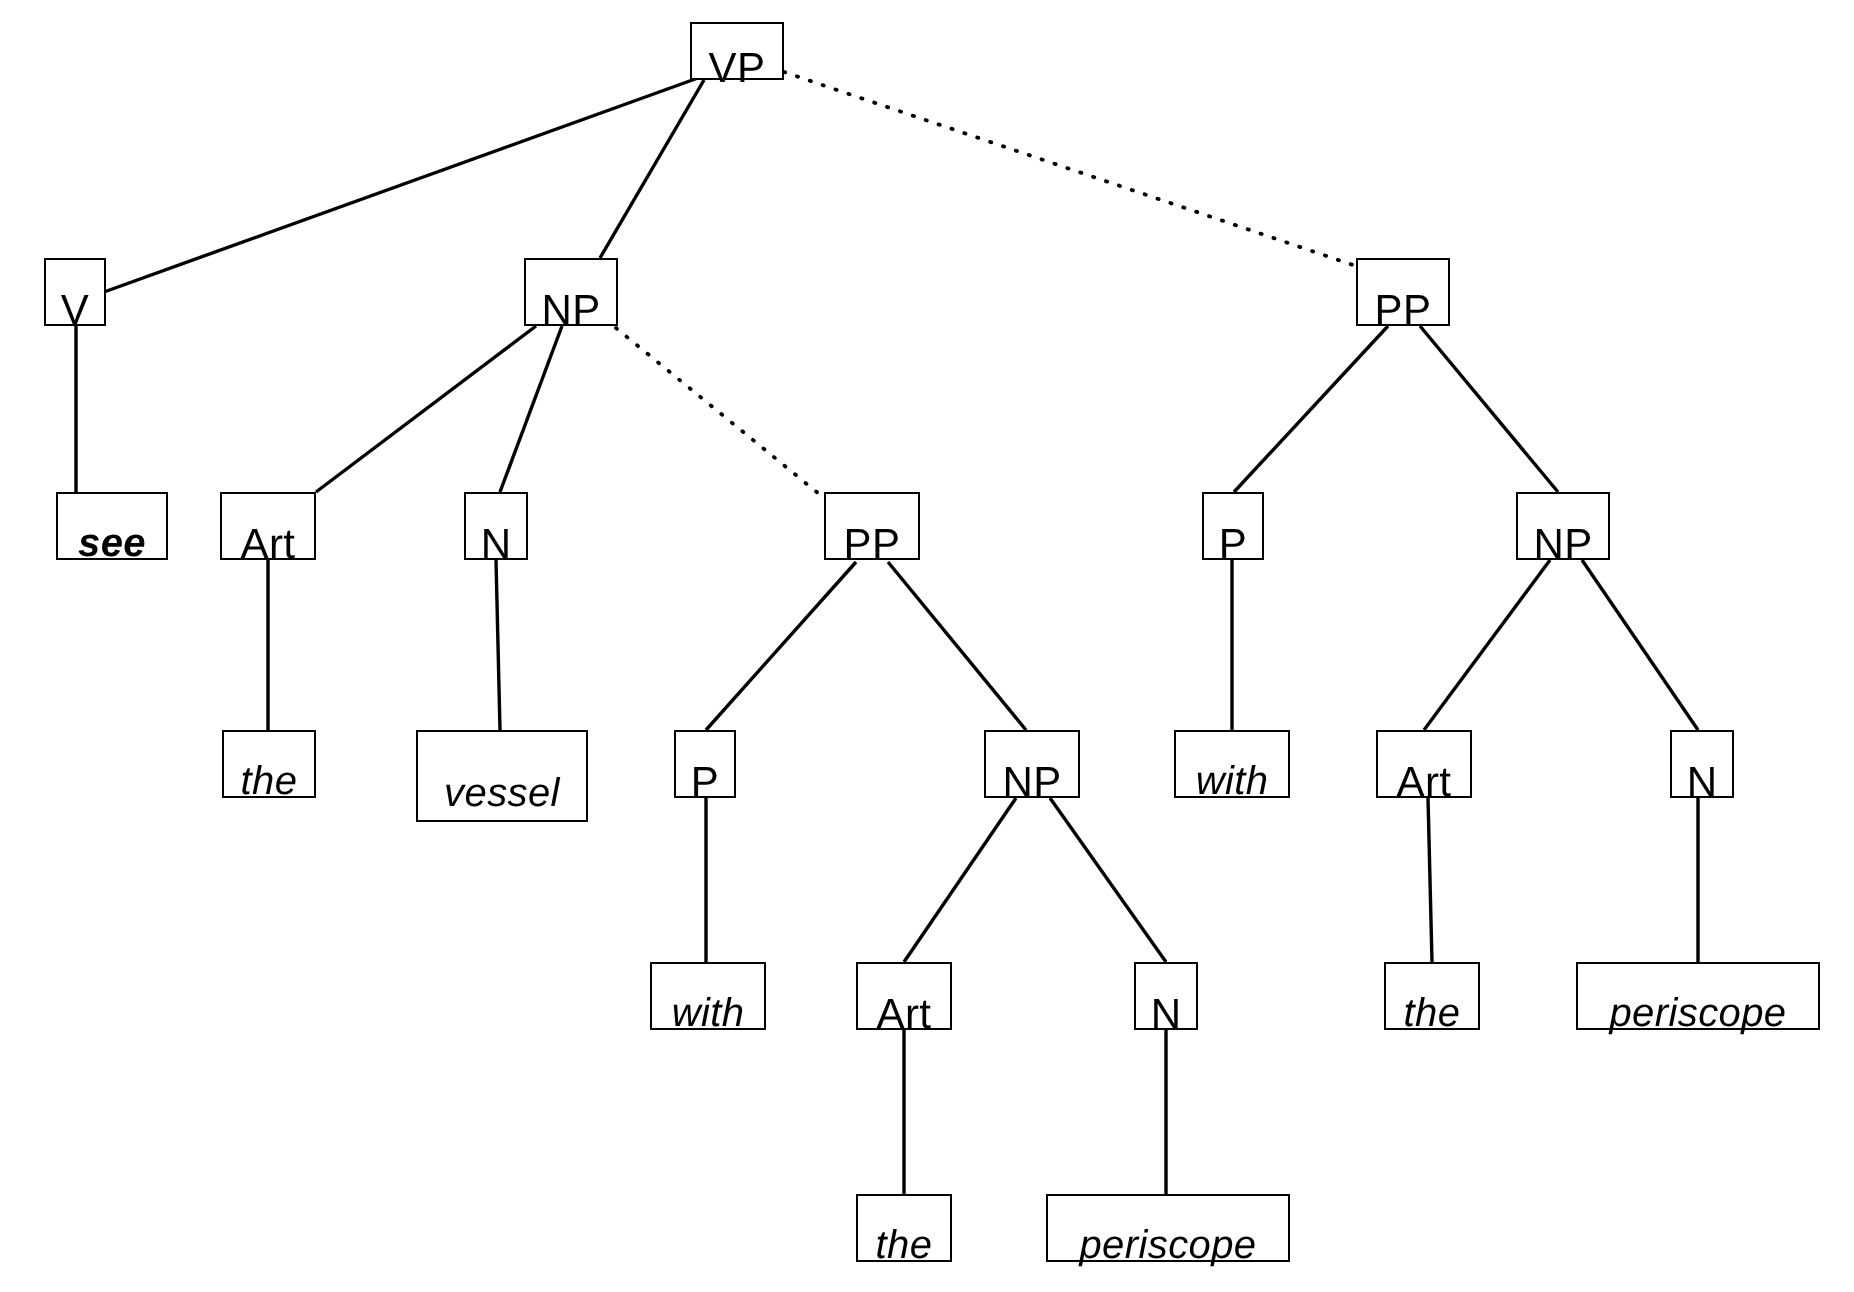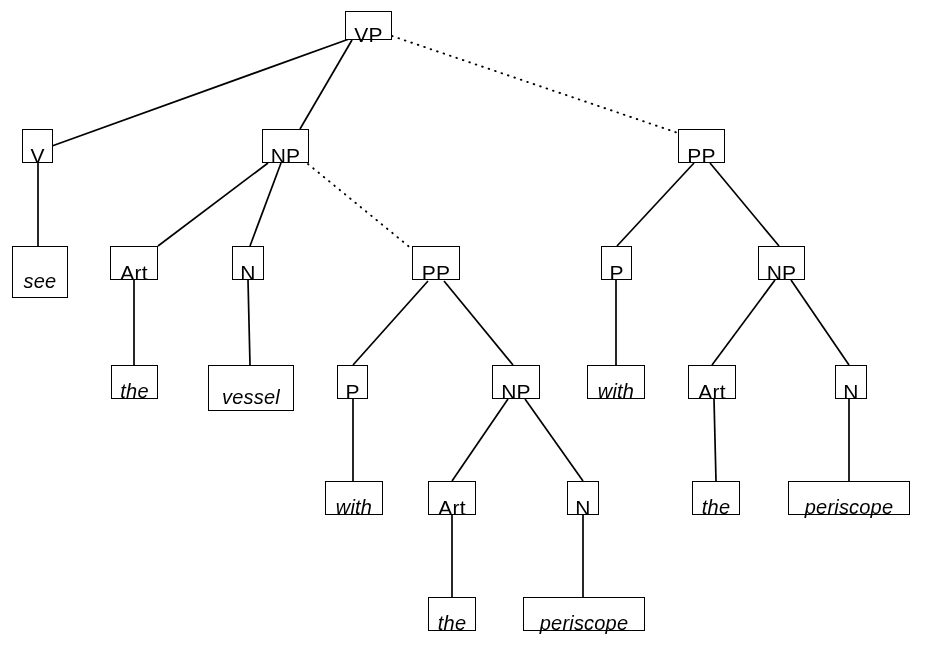--- a/index.html
+++ b/index.html
@@ -95,21 +95,21 @@
       </div>
       <div class="node-box" style="left: 22px; top: 129px; width: 31px; height: 34px;">
         <span class="node-label">V</span>
       </div>
       <div class="node-box" style="left: 262px; top: 129px; width: 47px; height: 34px;">
         <span class="node-label">NP</span>
       </div>
       <div class="node-box" style="left: 678px; top: 129px; width: 47px; height: 34px;">
         <span class="node-label">PP</span>
       </div>
-      <div class="node-box terminal" style="left: 12px; top: 246px; width: 56px; height: 52px;">
+      <div class="node-box terminal" style="left: 28px; top: 246px; width: 56px; height: 34px; font-weight: bold;">
         <span class="node-label">see</span>
       </div>
       <div class="node-box" style="left: 110px; top: 246px; width: 48px; height: 34px;">
         <span class="node-label">Art</span>
       </div>
       <div class="node-box" style="left: 232px; top: 246px; width: 32px; height: 34px;">
         <span class="node-label">N</span>
       </div>
       <div class="node-box" style="left: 412px; top: 246px; width: 48px; height: 34px;">
         <span class="node-label">PP</span>

